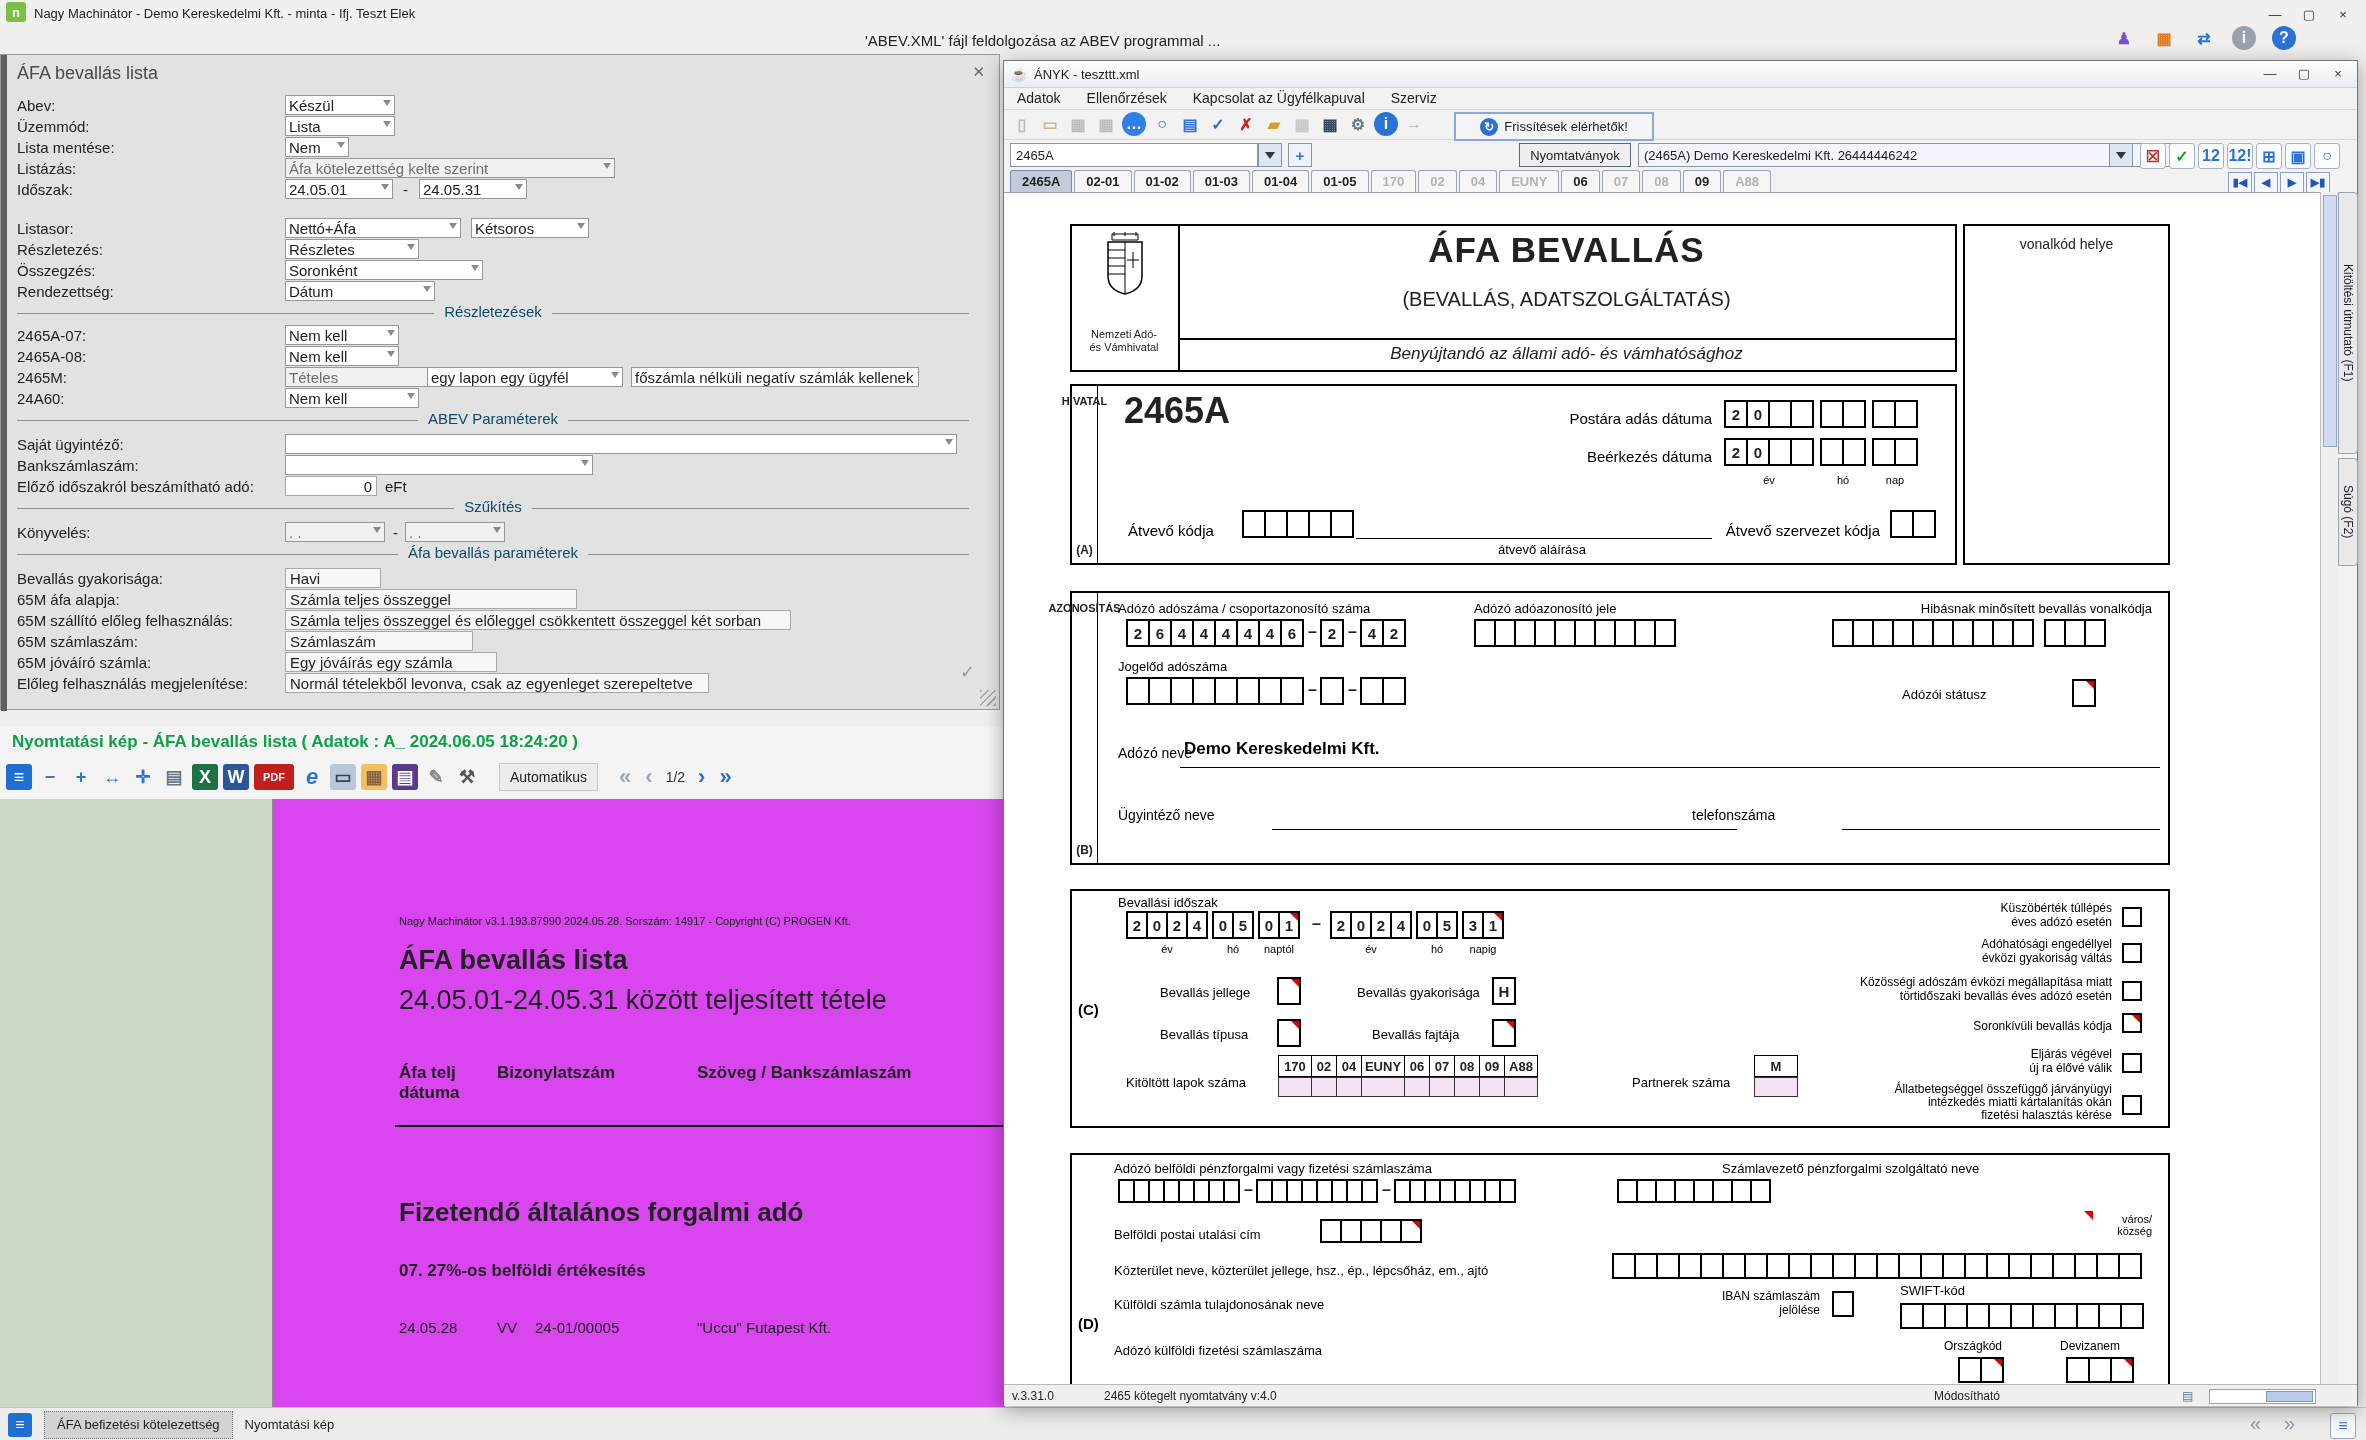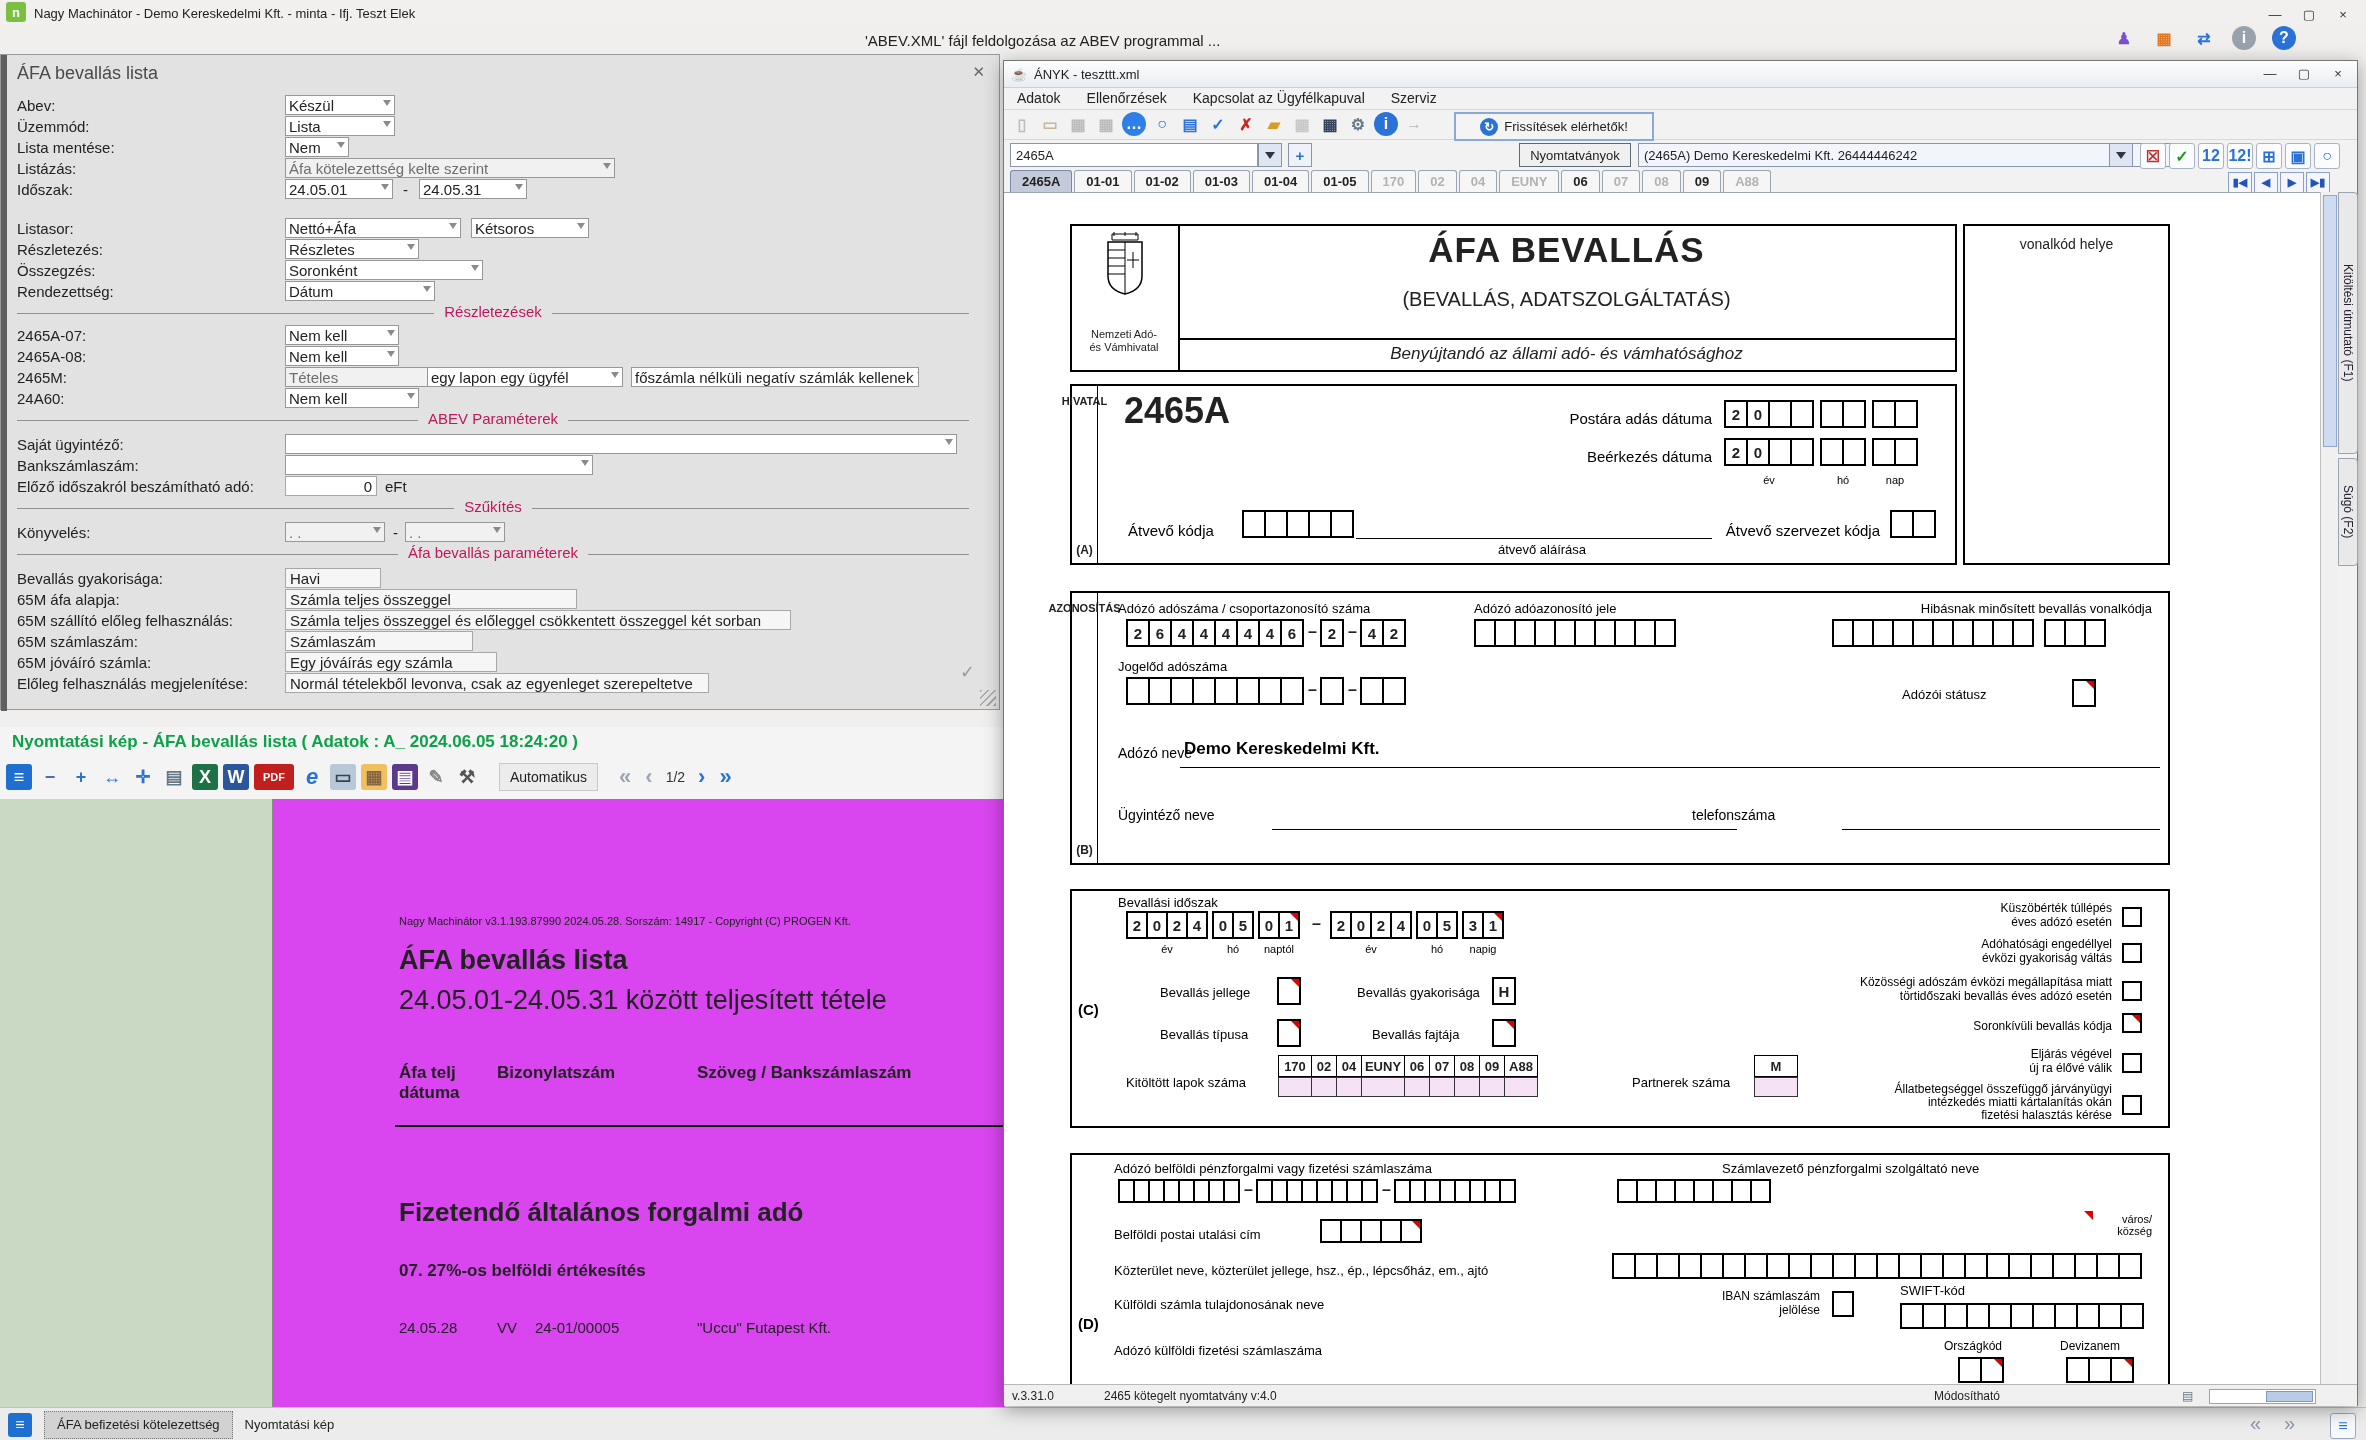--- a/index.html
+++ b/index.html
@@ -18,21 +18,21 @@
   .dstrip{left:0;top:0;width:6px;height:656px;background:#5f5f5f}
   .dtitle{left:16px;top:8px;font-size:18px;color:#4a4a4a}
   .dl{position:absolute;left:16px;font-size:15px;color:#222;white-space:nowrap}
   .combo{position:absolute;box-sizing:border-box;height:20px;background:#fff;border:1px solid #979797;
          display:flex;align-items:center;justify-content:space-between;padding:0 3px;font-size:15px;white-space:nowrap;overflow:hidden}
   .combo .arr{width:0;height:0;border:4px solid transparent;border-top:6px solid #8a8a8a;margin-left:4px;flex:0 0 auto}
   .combo.dis{background:#f1f1f1;color:#6e6e6e}
   .pbox{position:absolute;box-sizing:border-box;height:20px;background:#f6f6f6;border:1px solid #a8a8a8;
         display:flex;align-items:center;padding:0 4px;font-size:15px;white-space:nowrap;overflow:hidden}
   .sep{position:absolute;left:16px;width:952px;border-top:1px solid #8f8f8f;text-align:center}
-  .sep span{position:relative;top:-11px;background:#e2e2e2;padding:0 10px;font-size:15px;color:#be185d}
+  .sep span{position:relative;top:-11px;background:#e2e2e2;padding:0 10px;font-size:15px;color:#0c4a6e}
   .dash{font-size:15px;color:#222;position:absolute}
   .grip{width:16px;height:16px;background:repeating-linear-gradient(135deg,#aaa 0 2px,transparent 2px 5px)}
   
   .preview{left:0;top:727px;width:1005px;height:680px;background:#f4f4f4}
   .pv-title{left:12px;top:5px;font-size:17px;font-weight:bold;color:#0fa04a}
   .pv-toolbar{left:0;top:30px;width:1005px;height:40px;display:flex;align-items:center;padding-left:6px;box-sizing:border-box}
   .pv-zoom{height:26px;padding:0 10px;background:#ececec;border:1px solid #c8c8c8;font-size:14px;display:flex;align-items:center;margin:0 14px}
   .pv-nav{font-size:22px;font-weight:bold;margin:0 7px;color:#2a72d8}
   .pv-nav.off{color:#9aa6b6}
   .pv-page-ind{font-size:14px;margin:0 6px;color:#333}
@@ -430,21 +430,21 @@
         <span class="chip" style="border: 1px solid rgb(168, 180, 196); background: rgb(251, 252, 254); margin-right: 3px; color: rgb(26, 158, 26);">✓</span>
         <span class="chip tiny" style="border: 1px solid rgb(168, 180, 196); background: rgb(251, 252, 254); margin-right: 3px; color: rgb(42, 114, 216);">12</span>
         <span class="chip tiny" style="border: 1px solid rgb(168, 180, 196); background: rgb(251, 252, 254); margin-right: 3px; color: rgb(42, 114, 216);">12!</span>
         <span class="chip" style="border: 1px solid rgb(168, 180, 196); background: rgb(251, 252, 254); margin-right: 3px; color: rgb(42, 114, 216);">⊞</span>
         <span class="chip" style="border: 1px solid rgb(168, 180, 196); background: rgb(251, 252, 254); margin-right: 3px; color: rgb(42, 114, 216);">▣</span>
         <span class="chip" style="border: 1px solid rgb(168, 180, 196); background: rgb(251, 252, 254); margin-right: 3px; color: rgb(42, 114, 216);">○</span>
       </div>
   </div>
   <div class="abs a-tabs">
       <div class="tab sel">2465A</div>
-      <div class="tab">01-01</div>
+      <div class="tab">02-01</div>
       <div class="tab">01-02</div>
       <div class="tab">01-03</div>
       <div class="tab">01-04</div>
       <div class="tab">01-05</div>
       <div class="tab dis">170</div>
       <div class="tab dis">02</div>
       <div class="tab dis">04</div>
       <div class="tab dis">EUNY</div>
       <div class="tab">06</div>
       <div class="tab dis">07</div>

